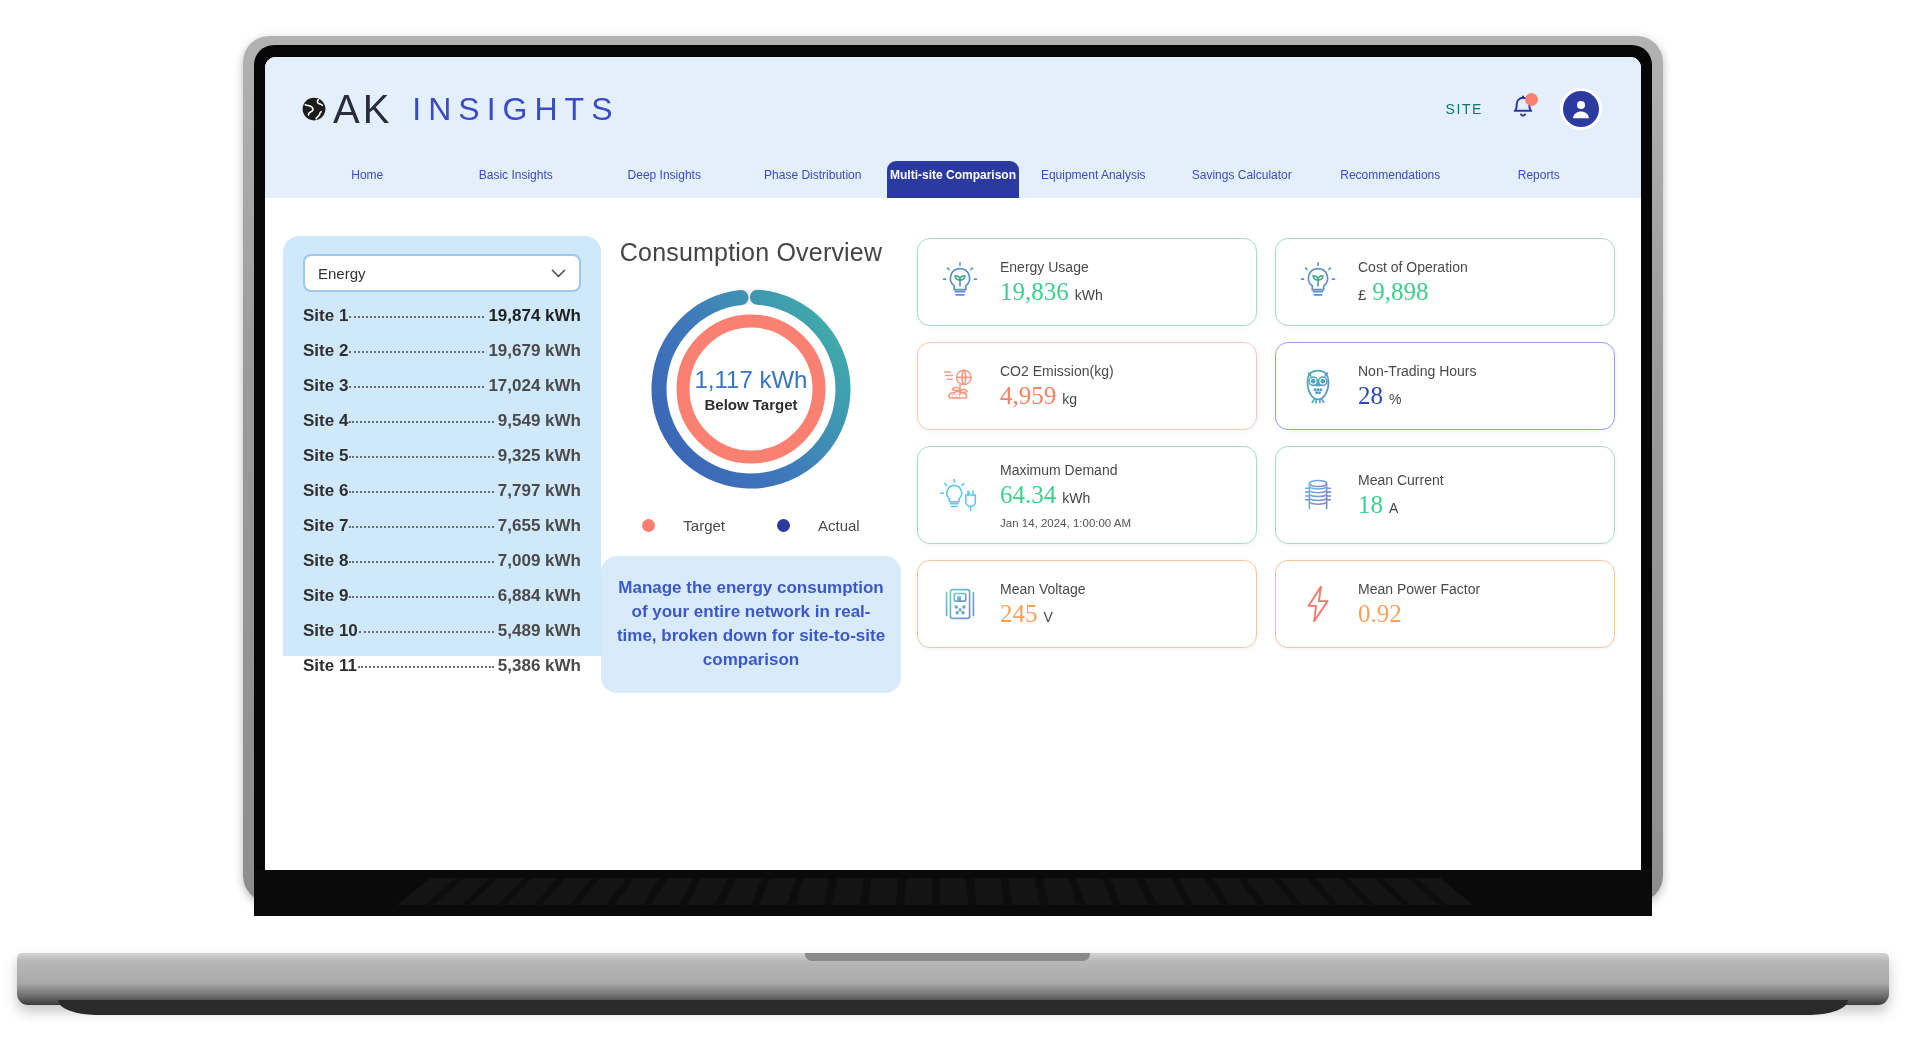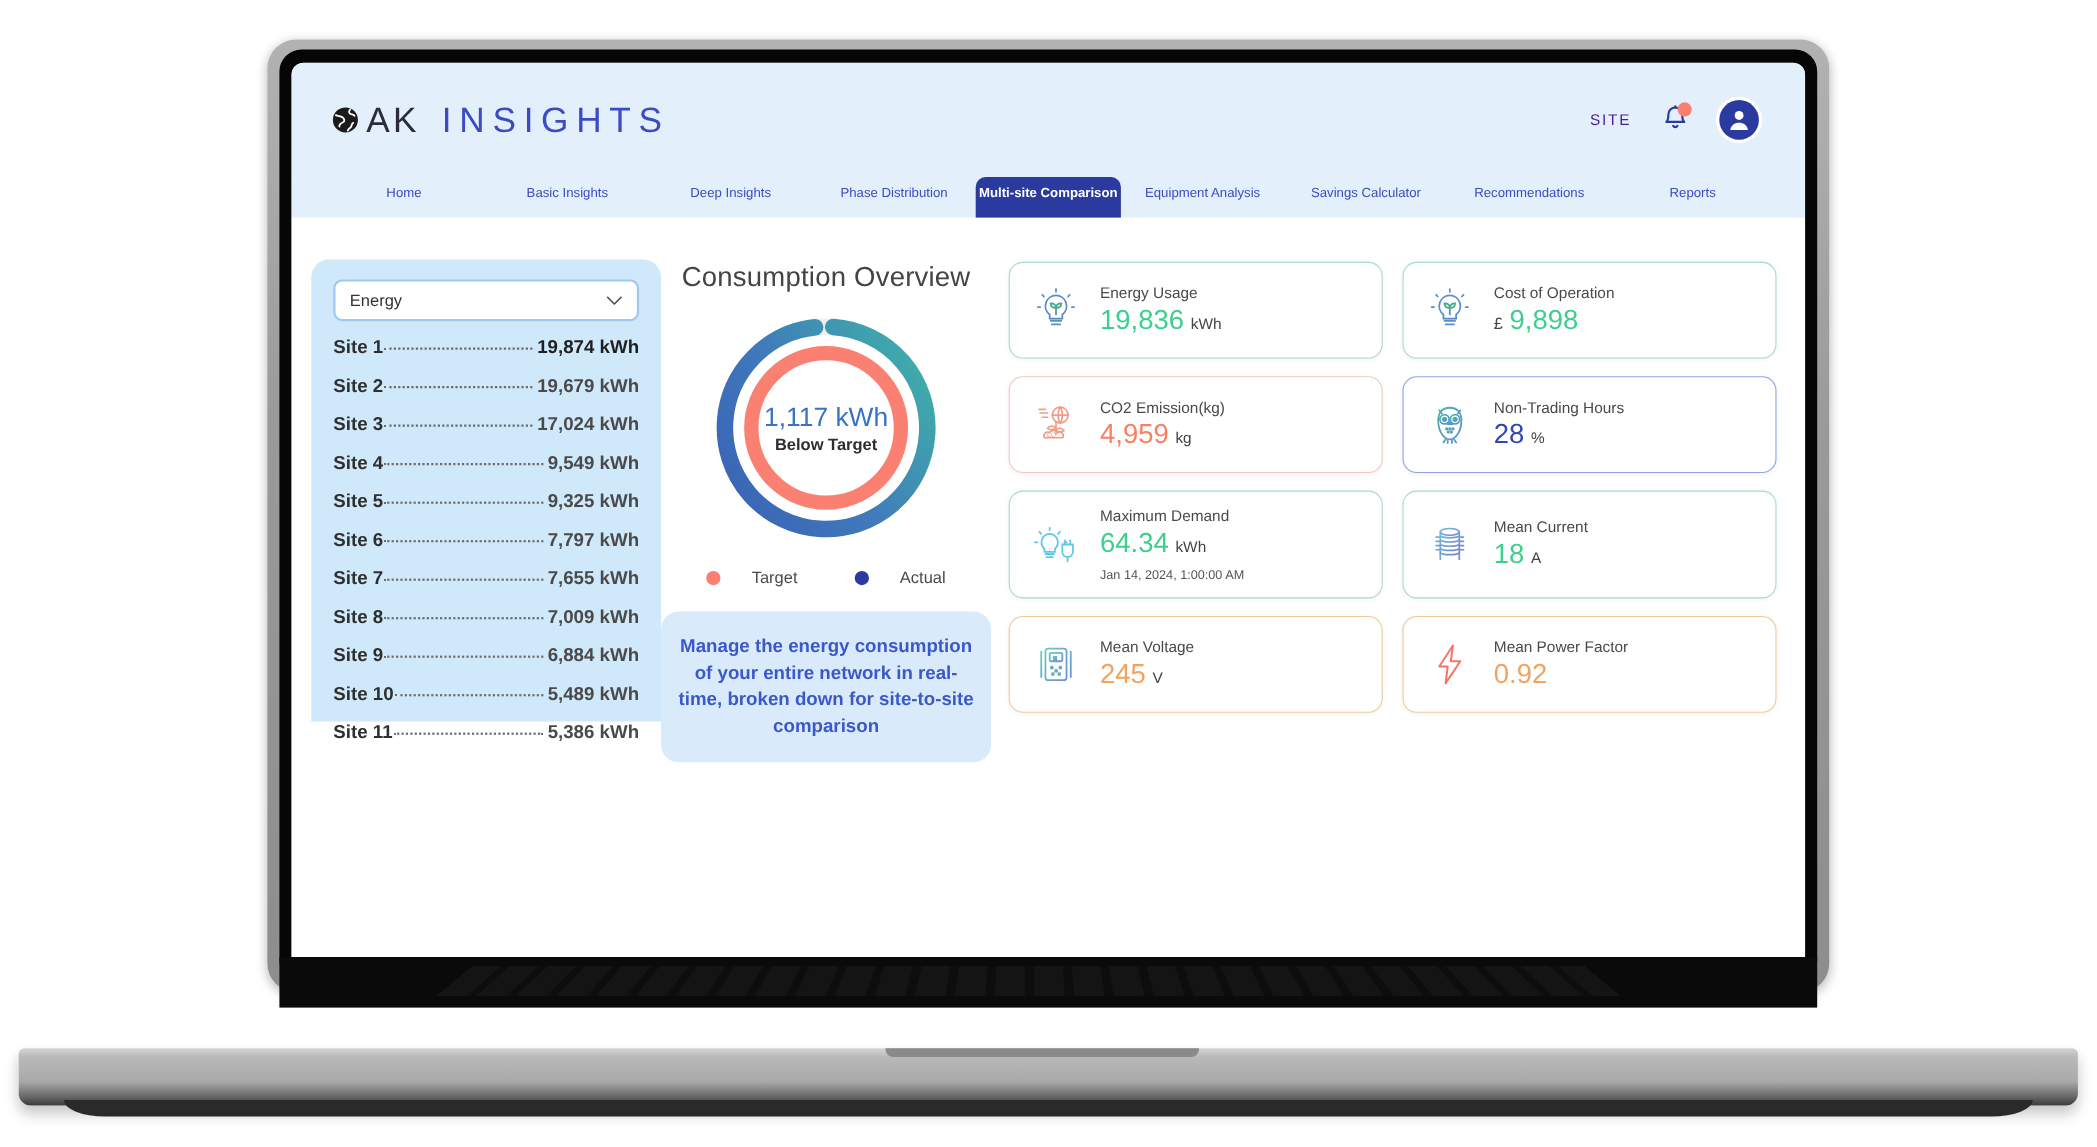--- a/index.html
+++ b/index.html
@@ -63,27 +63,27 @@
   
   .app-header {
     position:absolute; left:0; top:0; width:1376px; height:104px;
     background:#e3f0fb;
     display:flex; align-items:center; justify-content:space-between;
     padding: 0 42px 0 36px;
   }
   .brand { display:flex; align-items:center; gap:6px; }
   .globe-icon { width:26px; height:26px; display:block; }
   .brand-ak {
-    font-size:32px; letter-spacing:3px; color:#2b2b3c; font-weight:400;
+    font-size:40px; letter-spacing:3px; color:#2b2b3c; font-weight:400;
   }
   .brand-insights {
     font-size:32px; letter-spacing:7px; color:#3b4bc4; font-weight:400; margin-left:14px;
   }
   .header-right { display:flex; align-items:center; gap:26px; }
-  .site-label { font-size:14px; letter-spacing:1.6px; color:#4c1d95; }
+  .site-label { font-size:14px; letter-spacing:1.6px; color:#0f766e; }
   .bell-wrap { position:relative; width:28px; height:30px; cursor:pointer; }
   .bell-dot {
     position:absolute; right:-1px; top:-1px; width:13px; height:13px;
     border-radius:50%; background:#fa8072;
   }
   .avatar {
     width:36px; height:36px; border-radius:50%;
     background:#2b3a9e; display:flex; align-items:center; justify-content:center;
     box-shadow:0 0 0 3px #ffffff;
   }
@@ -178,21 +178,21 @@
     box-shadow: 0 1px 4px rgba(0,0,0,.05);
   }
   .card.green { border-color:#a8ddc4; }
   .card.coral { border-color:#f7c9bd; }
   .card.blue  { border-color:#8fa4e8; border-width:1.8px; }
   .card.orange{ border-color:#f5c79b; }
   .card-icon { width:52px; flex:0 0 52px; display:flex; align-items:center; justify-content:center; }
   .card-text { display:flex; flex-direction:column; gap:3px; }
   .card-label { font-size:14px; color:#4a4a4a; }
   .card-value-row { display:flex; align-items:baseline; gap:6px; }
-  .card-value { font-size:25px; font-weight:500; }
+  .card-value { font-size:25px; font-weight:500;font-family:Liberation Serif, serif; }
   .card-value.green { color:#3ecf8e; }
   .card-value.coral { color:#fa7f63; }
   .card-value.blue  { color:#2f47b5; }
   .card-value.orange{ color:#f5a25d; }
   .card-unit { font-size:14px; color:#444; }
   .card-prefix { font-size:15px; color:#444; }
   .card-ts { font-size:11.5px; color:#555; margin-top:5px; }
 </style>
 </head>
 <body>

